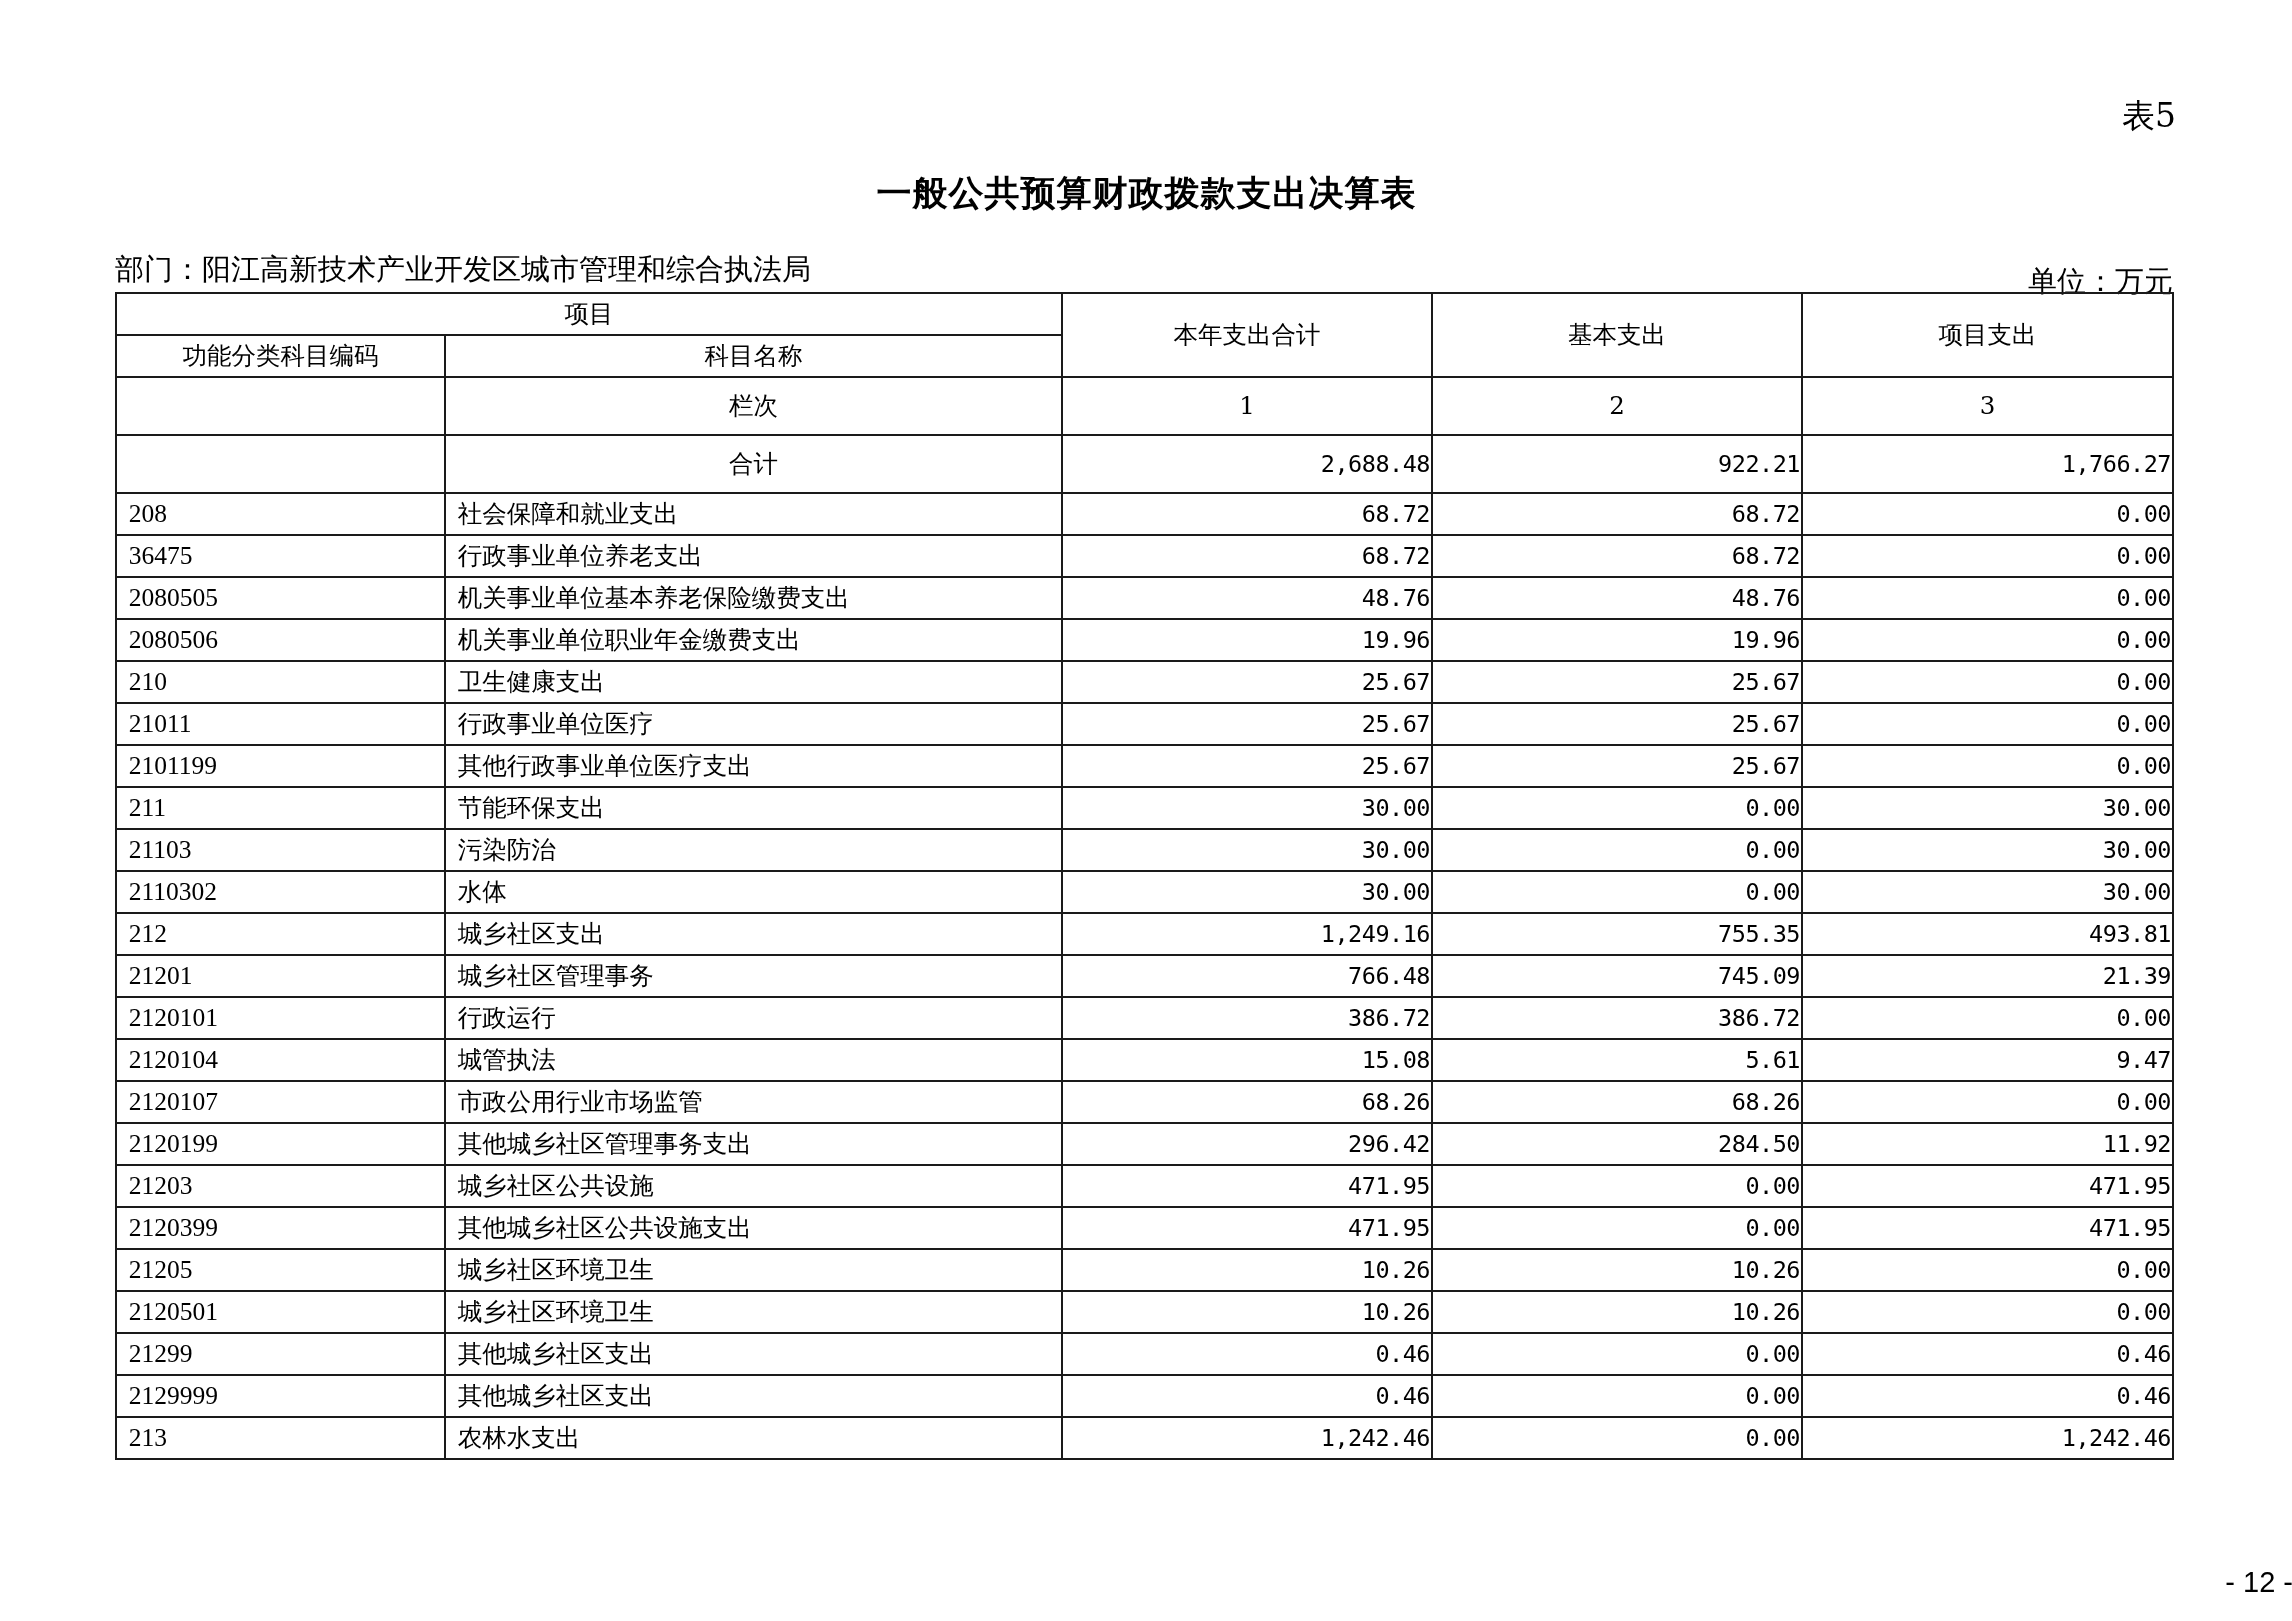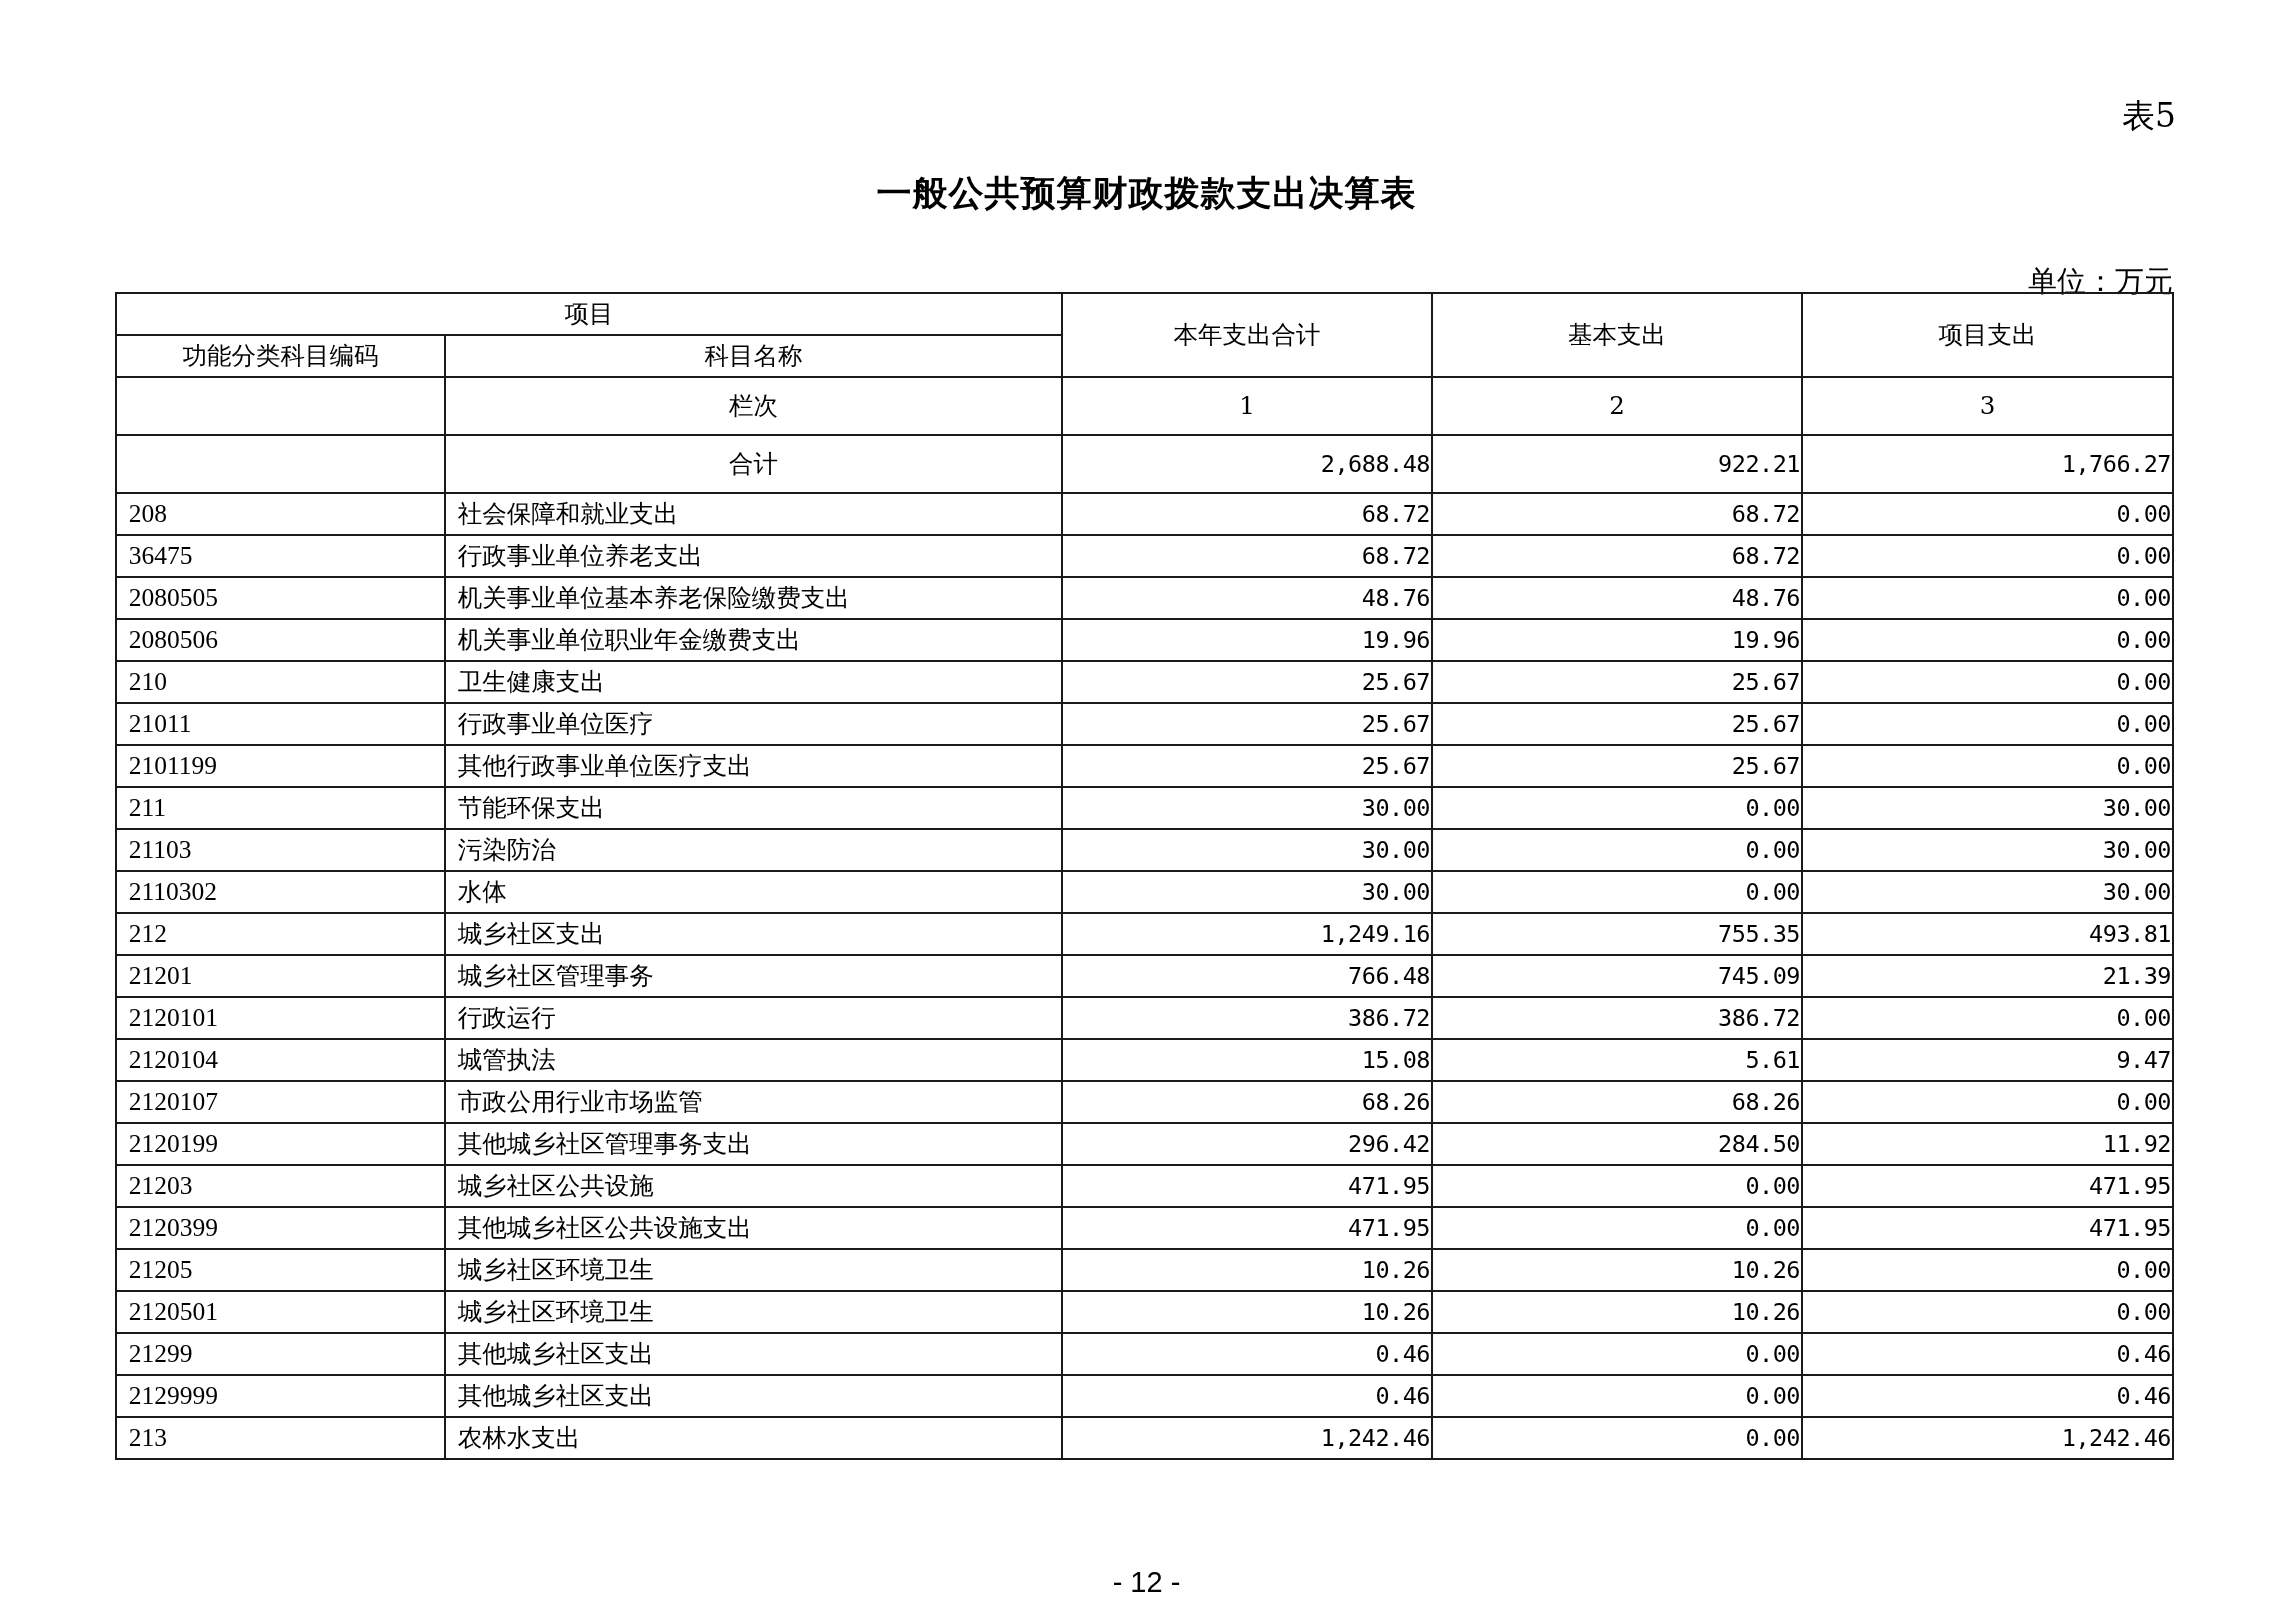--- a/index.html
+++ b/index.html
@@ -94,34 +94,35 @@
     table.report td.code {
       font-family: "Liberation Serif", "DejaVu Serif", serif;
       font-size: 25.5px;
       margin-top: 36px;
     }
     .page-number {
       position: absolute;
       left: 0;
       top: 1563px;
       width: 2293px;
-      text-align: center;
+      text-align: right;
       font-family: "Liberation Sans", "DejaVu Sans", sans-serif;
       font-size: 29px;
       line-height: 39px;
     }
   </style>
 </head>
 <body>
 
 <div class="table-no">表5</div>
 
 <div class="title">一般公共预算财政拨款支出决算表</div>
 
 <div class="dept-line">
+  <span class="dept">部门：阳江高新技术产业开发区城市管理和综合执法局</span>
   <span class="unit">单位：万元</span>
 </div>
 
 <table class="report">
   <colgroup>
     <col style="width:329px">
     <col style="width:617px">
     <col style="width:370px">
     <col style="width:370px">
     <col style="width:371px">

